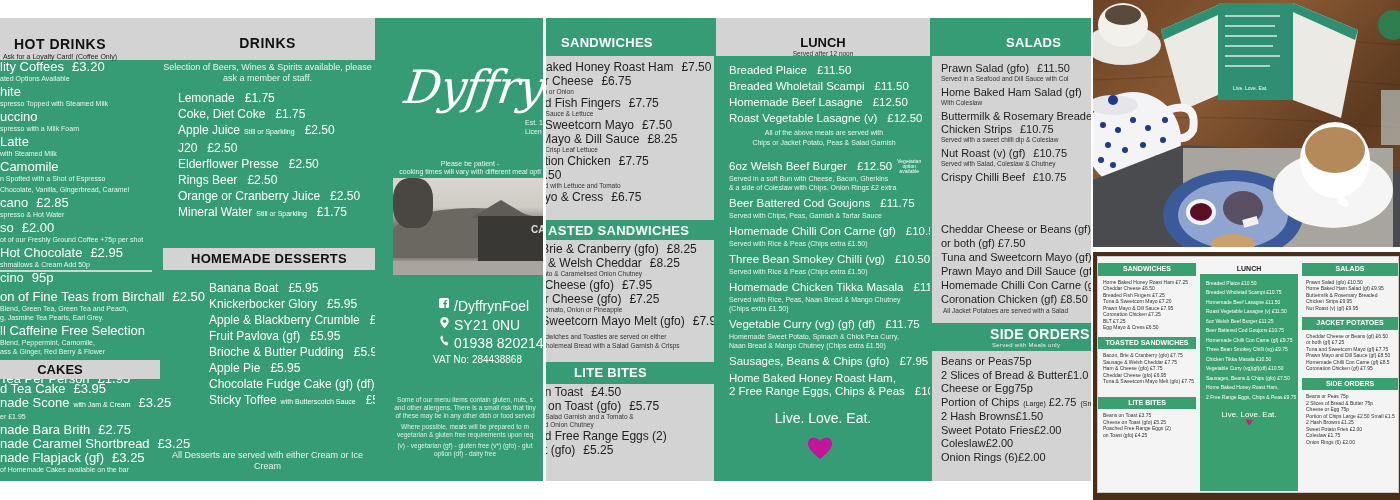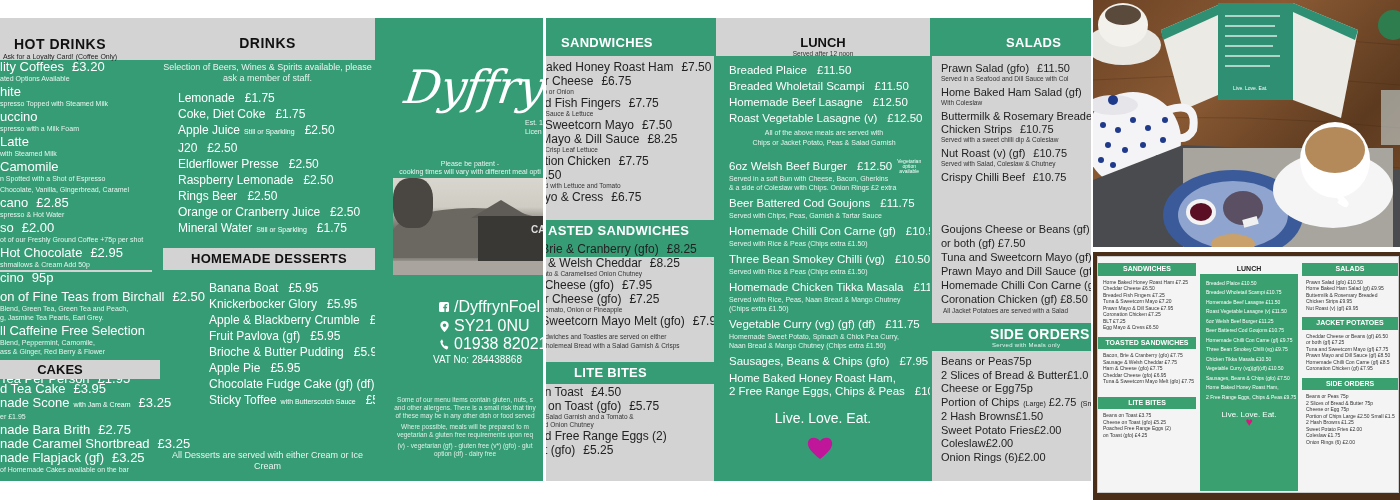--- a/index.html
+++ b/index.html
@@ -45,34 +45,34 @@
   .est { position: absolute; top: 100px; left: 150px; font-size: 7px; line-height: 9px; color: #e8f5ef; white-space: nowrap; }
   .patience { position: absolute; top: 142px; left: 0; width: 190px; text-align: center; font-size: 7px; line-height: 8px; color: #e8f5ef; white-space: nowrap; }
   .photo-old { position: absolute; top: 160px; left: 18px; width: 152px; height: 97px; background: linear-gradient(180deg, #d9d6cf 0%, #cfccc4 30%, #8a8680 45%, #57534d 60%, #6d6a65 80%, #b8b4ad 90%, #9d9a94 100%); overflow: hidden; }
   .photo-old .hill { position: absolute; left: 0; top: 30px; width: 160px; height: 50px; background: #6b6862; border-radius: 60% 60% 0 0; }
   .photo-old .tree { position: absolute; left: 0; top: 0; width: 40px; height: 50px; background: #4a4743; border-radius: 40%; }
   .photo-old .house { position: absolute; left: 85px; top: 38px; width: 70px; height: 45px; background: #3a3835; }
   .photo-old .roof { position: absolute; left: 78px; top: 22px; width: 0; height: 0; border-left: 30px solid transparent; border-right: 30px solid transparent; border-bottom: 18px solid #5f5c57; }
   .photo-old .road { position: absolute; left: 0; bottom: 0; width: 152px; height: 14px; background: #a9a59e; }
   .photo-old .sign { position: absolute; left: 138px; top: 46px; font-size: 10px; font-weight: bold; color: #ddd; }
 
-  .contact { position: absolute; left: 64px; font-size: 16px; color: #fff; white-space: nowrap; display: flex; align-items: center; gap: 5px; }
+  .contact { position: absolute; left: 64px; font-size: 14px; color: #fff; white-space: nowrap; display: flex; align-items: flex-start; gap: 5px; }
   .contact .ico { width: 10px; height: 10px; display: inline-flex; align-items: center; justify-content: center; }
   .vat { position: absolute; top: 336px; left: 58px; font-size: 10px; color: #fff; white-space: nowrap; }
   .allergy { position: absolute; left: 0; width: 180px; text-align: center; font-size: 6.5px; line-height: 8px; color: #dff1e8; white-space: nowrap; overflow: hidden; }
 
   
   #col-sand { position: absolute; left: 0; top: 0; width: 168px; height: 463px; background: #d3d3d3; }
   .g-hdr { background: #359c76; color: #fff; font-weight: bold; font-size: 13px; letter-spacing: 0.3px; }
   #sand-hdr { position: absolute; left: 0; top: 0; width: 168px; height: 38px; padding: 17px 0 0 15px; }
   .sand-list { position: absolute; top: 42px; left: -8px; width: 180px; color: #222; }
   .b-row { font-size: 12px; line-height: 14px; white-space: nowrap; }
   .b-sub { font-size: 6.5px; line-height: 8px; white-space: nowrap; color: #333; }
   .b-row .price { margin-left: 8px; }
-  #toasted-hdr { position: absolute; left: 0; top: 202px; width: 168px; height: 37px; line-height: 21px; padding-left: 2px; }
+  #toasted-hdr { position: absolute; left: 0; top: 202px; width: 168px; height: 20px; line-height: 21px; padding-left: 2px; }
   .toasted-list { position: absolute; top: 224px; left: -8px; width: 180px; color: #222; }
   .toasted-note { font-size: 6.5px; line-height: 9px; color: #333; margin-top: 4px; white-space: nowrap; }
   #lite-hdr { position: absolute; left: 0; top: 344px; width: 168px; height: 22px; line-height: 22px; padding-left: 28px; }
   .lite-list { position: absolute; top: 367px; left: -8px; width: 180px; color: #222; }
 
   #col-lunch { position: absolute; left: 170px; top: 0; width: 214px; height: 463px; background: #359c76; }
   #lunch-hdr { position: absolute; left: 0; top: 0; width: 214px; height: 38px; background: #d3d3d3; padding-top: 17px; text-align: center; }
   #lunch-hdr .title { font-weight: bold; font-size: 13px; color: #111; }
   #lunch-hdr .sub { font-size: 6.5px; color: #333; }
   .lunch-list { position: absolute; top: 44px; left: 13px; width: 200px; }
@@ -198,21 +198,20 @@
     <div class="hdr-band">
       <div class="title">DRINKS</div>
     </div>
     <div class="drinks-note">Selection of Beers, Wines &amp; Spirits available, please ask a member of staff.</div>
     <div class="drinks-list" id="drinks-list">
         <div class="drink-row"><span>Lemonade</span><span class="price">£1.75</span></div>
         <div class="drink-row"><span>Coke, Diet Coke</span><span class="price">£1.75</span></div>
         <div class="drink-row"><span>Apple Juice</span><span class="note" style="font-size: 7px; margin-left: 4px;">Still or Sparkling</span><span class="price">£2.50</span></div>
         <div class="drink-row"><span>J20</span><span class="price">£2.50</span></div>
         <div class="drink-row"><span>Elderflower Presse</span><span class="price">£2.50</span></div>
-        <div class="drink-row"><span>Raspberry Lemonade</span><span class="price">£2.50</span></div>
         <div class="drink-row"><span>Rings Beer</span><span class="price">£2.50</span></div>
         <div class="drink-row"><span>Orange or Cranberry Juice</span><span class="price">£2.50</span></div>
         <div class="drink-row"><span>Mineral Water</span><span class="note" style="font-size: 7px; margin-left: 4px;">Still or Sparkling</span><span class="price">£1.75</span></div>
       </div>
     <div id="desserts-hdr">HOMEMADE DESSERTS</div>
     <div class="drinks-list desserts-list" id="desserts-list">
         <div class="drink-row"><span>Banana Boat</span><span class="price">£5.95</span></div>
         <div class="drink-row"><span>Knickerbocker Glory</span><span class="price">£5.95</span></div>
         <div class="drink-row"><span>Apple &amp; Blackberry Crumble</span><span class="price">£5.95</span></div>
         <div class="drink-row"><span>Fruit Pavlova (gf)</span><span class="price">£5.95</span></div>
@@ -366,21 +365,21 @@
         <div class="s-row" style="white-space: pre;"><span>Home Baked Ham Salad (gf)</span></div>
         <div class="s-sub" style="white-space: pre;">With Coleslaw</div>
         <div class="s-row" style="white-space: pre;"><span>Buttermilk &amp; Rosemary Breade
 Chicken Strips</span><span class="price">£10.75</span></div>
         <div class="s-sub" style="white-space: pre;">Served with a sweet chilli dip &amp; Coleslaw</div>
         <div class="s-row" style="white-space: pre;"><span>Nut Roast (v) (gf)</span><span class="price">£10.75</span></div>
         <div class="s-sub" style="white-space: pre;">Served with Salad, Coleslaw &amp; Chutney</div>
         <div class="s-row" style="white-space: pre;"><span>Crispy Chilli Beef</span><span class="price">£10.75</span></div>
       </div>
     <div class="jacket-list" id="jacket-list">
-        <div class="j-row">Goujons Cheese or Beans (gf)</div>
+        <div class="j-row">Cheddar Cheese or Beans (gf)</div>
         <div class="j-row">or both (gf)   £7.50</div>
         <div class="j-row">Tuna and Sweetcorn Mayo (gf)</div>
         <div class="j-row">Prawn Mayo and Dill Sauce (gf)</div>
         <div class="j-row">Homemade Chilli Con Carne (gf</div>
         <div class="j-row">Coronation Chicken (gf)   £8.50</div>
         <div class="j-note">All Jacket Potatoes are served with a Salad</div>
       </div>
     <div id="sides-hdr" class="g-hdr">
       <div style="font-size:14px;">SIDE ORDERS</div>
       <div class="sub">Served with Meals only</div>

